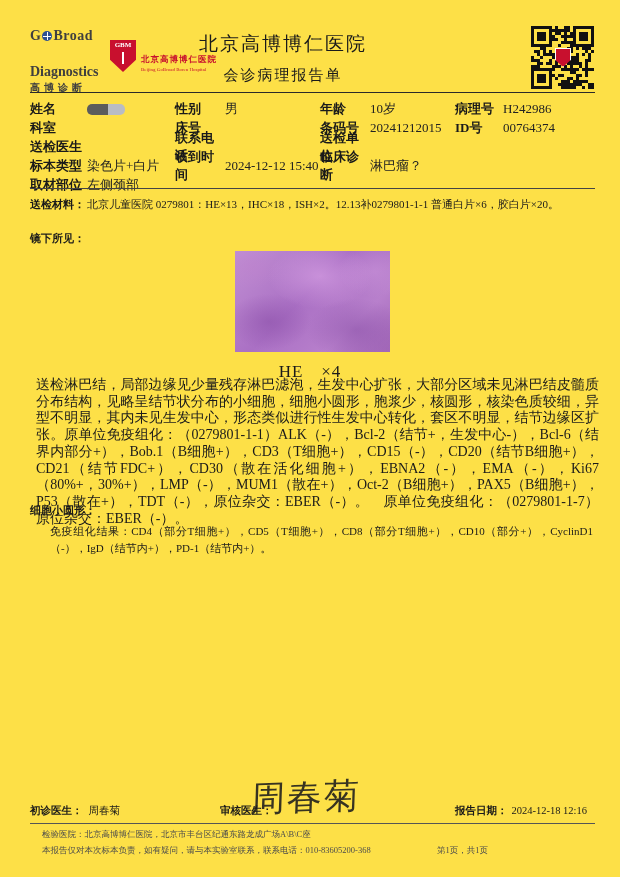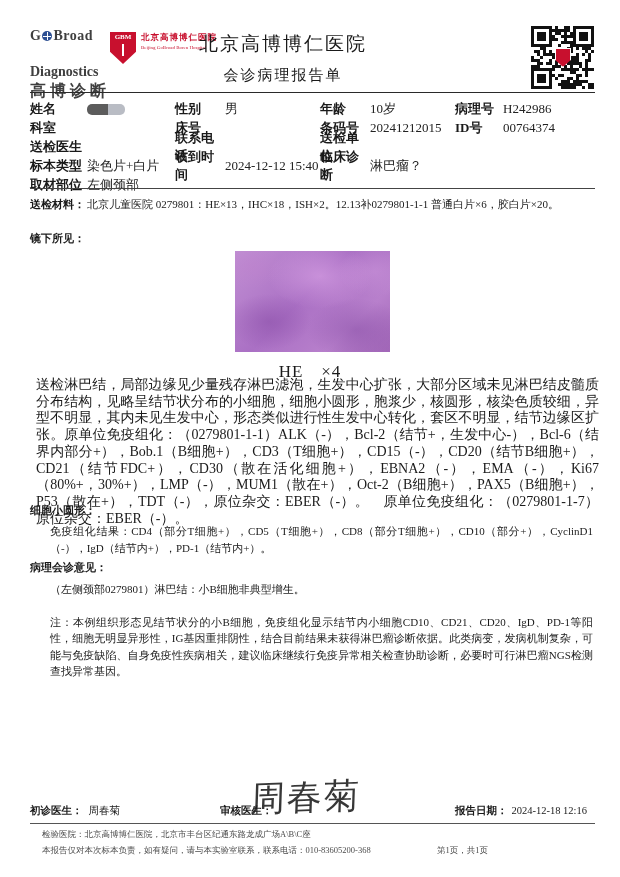--- a/index.html
+++ b/index.html
@@ -1,30 +1,30 @@
 <!DOCTYPE html>
 <html><head>
 <meta charset="utf-8">
 <style>
   html,body{margin:0;padding:0;background:#e8e8e8;}
-  .page{position:relative;width:620px;height:877px;margin:0 auto;background:#ffffff;
+  .page{position:relative;width:620px;height:877px;margin:0 auto;background:#fde047;
         font-family:"Liberation Serif","DejaVu Serif",serif;color:#1a1a1a;overflow:hidden;}
   .abs{position:absolute;}
 
   
   .logo-left{left:30px;top:28px;line-height:1.15;color:#3f3f3f;}
   .logo-l1{font-size:14px;font-weight:bold;letter-spacing:.5px;}
   .logo-l2{font-size:14px;font-weight:bold;margin-top:20px;}
-  .logo-l3{font-size:16px;font-weight:bold;letter-spacing:4px;margin-top:2px;}
+  .logo-l3{font-size:10px;font-weight:bold;letter-spacing:4px;margin-top:2px;}
   .globe{display:inline-block;width:10px;height:10px;border-radius:50%;background:#2d4f92;position:relative;vertical-align:-1px;margin:0 1px;}
   .globe::before,.globe::after{content:"";position:absolute;background:#fff;}
   .globe::before{left:4.5px;top:1px;width:1px;height:8px;}
   .globe::after{top:4.5px;left:1px;height:1px;width:8px;}
 
-  .badge{left:110px;top:32px;display:flex;align-items:flex-start;}
+  .badge{left:110px;top:40px;display:flex;align-items:flex-end;}
   .shield{width:26px;height:32px;background:#c8102e;clip-path:polygon(0 0,100% 0,100% 62%,50% 100%,0 62%);
           color:#fff;font-size:7px;font-weight:bold;text-align:center;line-height:10px;position:relative;}
   .shield::after{content:"";position:absolute;left:12px;top:12px;width:1.5px;height:12px;background:#fff;}
   .badge-txt{margin-left:5px;color:#c8102e;}
   .badge-cn{font-size:8.5px;font-weight:bold;letter-spacing:1px;}
   .badge-en{font-size:5.5px;transform:scale(.9);transform-origin:left top;}
 
   .title-block{left:283px;top:31px;transform:translateX(-50%);text-align:center;white-space:nowrap;}
   .title-cn{font-size:19px;letter-spacing:2px;}
   .title-sub{font-size:15px;letter-spacing:2px;margin-top:9px;}
@@ -615,25 +615,20 @@
   <div class="abs micro-img"></div>
   <div class="abs micro-cap">HE　×4</div>
 
   <div class="abs findings">送检淋巴结，局部边缘见少量残存淋巴滤泡，生发中心扩张，大部分区域未见淋巴结皮髓质分布结构，见略呈结节状分布的小细胞，细胞小圆形，胞浆少，核圆形，核染色质较细，异型不明显，其内未见生发中心，形态类似进行性生发中心转化，套区不明显，结节边缘区扩张。原单位免疫组化：（0279801-1-1）ALK（-），Bcl-2（结节+，生发中心-），Bcl-6（结界内部分+），Bob.1（B细胞+），CD3（T细胞+），CD15（-），CD20（结节B细胞+），CD21（结节FDC+），CD30（散在活化细胞+），EBNA2（-），EMA（-），Ki67（80%+，30%+），LMP（-），MUM1（散在+），Oct-2（B细胞+），PAX5（B细胞+），P53（散在+），TDT（-），原位杂交：EBER（-）。　原单位免疫组化：（0279801-1-7）原位杂交：EBER（-）。</div>
 
   <div class="abs special">
     <div class="sec-head">细胞小圆形：</div>
     <div class="body">免疫组化结果：CD4（部分T细胞+），CD5（T细胞+），CD8（部分T细胞+），CD10（部分+），CyclinD1（-），IgD（结节内+），PD-1（结节内+）。</div>
   </div>
 
-  <div class="abs opinion">
-    <div class="sec-head">病理会诊意见：</div>
-    <div class="body diag">（左侧颈部0279801）淋巴结：小B细胞非典型增生。</div>
-    <div class="body note">注：本例组织形态见结节状分的小B细胞，免疫组化显示结节内小细胞CD10、CD21、CD20、IgD、PD-1等阳性，细胞无明显异形性，IG基因重排阴性，结合目前结果未获得淋巴瘤诊断依据。此类病变，发病机制复杂，可能与免疫缺陷、自身免疫性疾病相关，建议临床继续行免疫异常相关检查协助诊断，必要时可行淋巴瘤NGS检测查找异常基因。</div>
-  </div>
 
   <div class="abs signature">周春菊</div>
 
   <div class="abs f-row">
     <span class="f-doc1"><span class="lbl">初诊医生：</span><span class="v">周春菊</span></span>
     <span class="f-doc2"><span class="lbl">审核医生：</span></span>
     <span class="f-date"><span class="lbl">报告日期：</span><span class="v">2024-12-18 12:16</span></span>
   </div>
 
   <div class="abs hr3"></div>

